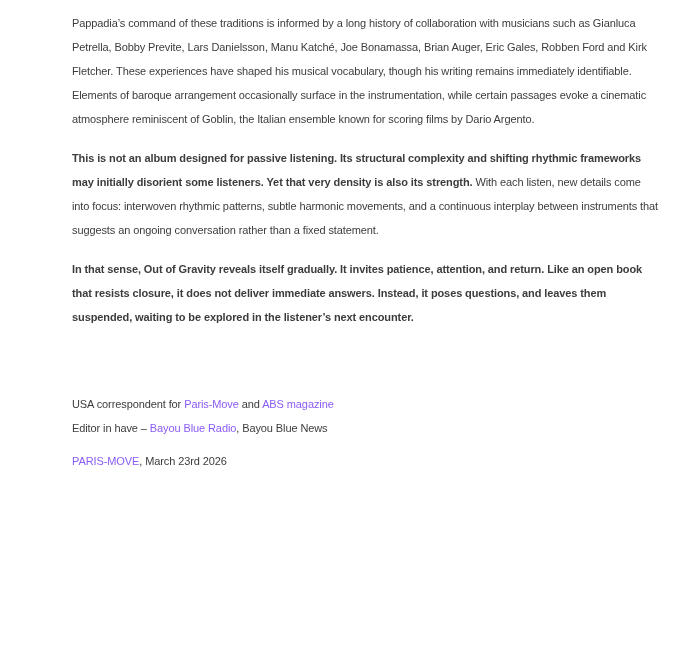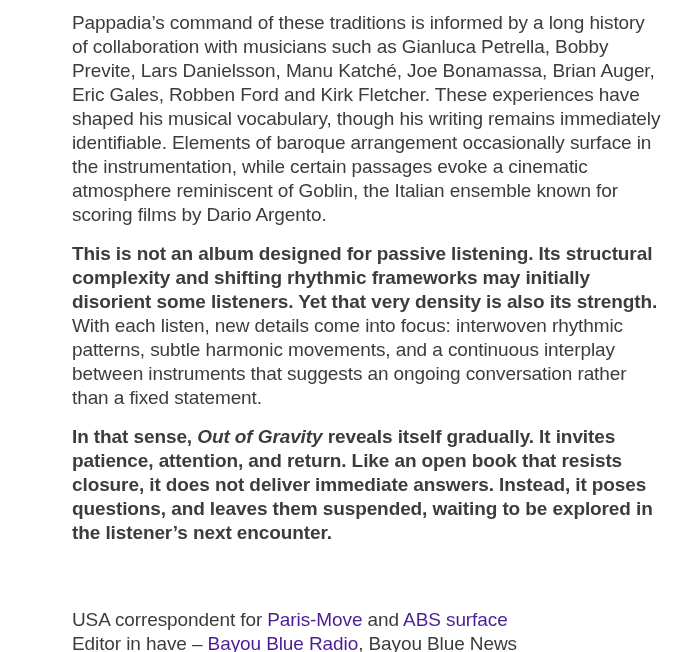--- a/index.html
+++ b/index.html
@@ -11,40 +11,40 @@
     overflow: hidden;
   }
   .article {
     box-sizing: border-box;
     width: 685px;
     padding: 11px 24px 0 72px;
     font-family: "Liberation Sans", sans-serif;
   }
   p.para {
     margin: 0 0 15px 0;
-    font-size: 19px;
+    font-size: 11px;
     line-height: 24px;
     letter-spacing: -0.1px;
     color: #3c3c3c;
   }
   p.para.signature {
     margin-bottom: 9px;
   }
   .bold   { font-weight: 700; }
-  .italic { font-style: italic; }
+  .italic { }
   a.link {
-    color: #4c1d95;
+    color: #8b5cf6;
     text-decoration: none;
     cursor: pointer;
   }
 </style>
 </head>
 <body>
 
 <main class="page">
   <article class="article">
       <p class="para"><span>Pappadia’s command of these traditions is informed by a long history of collaboration with musicians such as Gianluca Petrella, Bobby Previte, Lars Danielsson, Manu Katché, Joe Bonamassa, Brian Auger, Eric Gales, Robben Ford and Kirk Fletcher. These experiences have shaped his musical vocabulary, though his writing remains immediately identifiable. Elements of baroque arrangement occasionally surface in the instrumentation, while certain passages evoke a cinematic atmosphere reminiscent of Goblin, the Italian ensemble known for scoring films by Dario Argento.</span></p>
       <p class="para"><span class="bold">This is not an album designed for passive listening. Its structural complexity and shifting rhythmic frameworks may initially disorient some listeners. Yet that very density is also its strength.</span><span> With each listen, new details come into focus: interwoven rhythmic patterns, subtle harmonic movements, and a continuous interplay between instruments that suggests an ongoing conversation rather than a fixed statement.</span></p>
       <p class="para"><span class="bold">In that sense, </span><span class="bold italic">Out of Gravity</span><span class="bold"> reveals itself gradually. It invites patience, attention, and return. Like an open book that resists closure, it does not deliver immediate answers. Instead, it poses questions, and leaves them suspended, waiting to be explored in the listener’s next encounter.</span></p>
-      <p class="para signature"><br><br><span>USA correspondent for </span><a class="link" href="#">Paris-Move</a><span> and </span><a class="link" href="#">ABS surface</a><br><span>Editor in have – </span><a class="link" href="#">Bayou Blue Radio</a><span>, Bayou Blue News</span></p>
+      <p class="para signature"><br><br><span>USA correspondent for </span><a class="link" href="#">Paris-Move</a><span> and </span><a class="link" href="#">ABS magazine</a><br><span>Editor in have – </span><a class="link" href="#">Bayou Blue Radio</a><span>, Bayou Blue News</span></p>
       <p class="para"><a class="link" href="#">PARIS-MOVE</a><span>, March 23rd 2026</span></p>
     </article>
 </main>
 
 </body></html>

